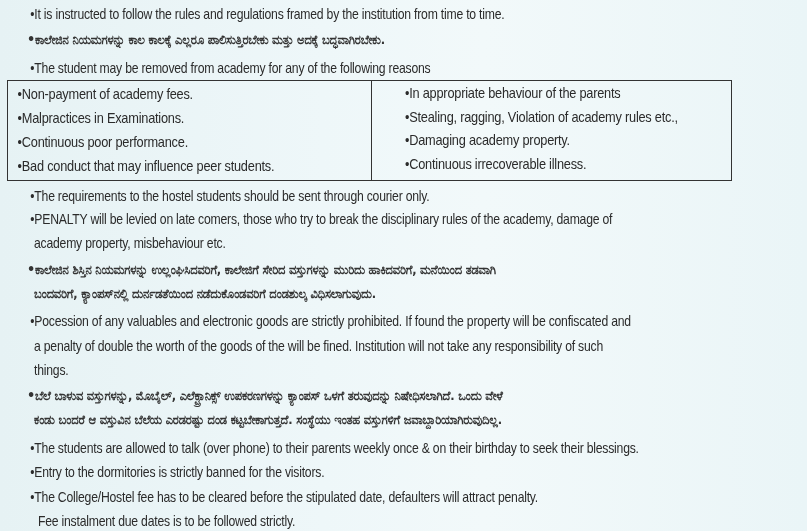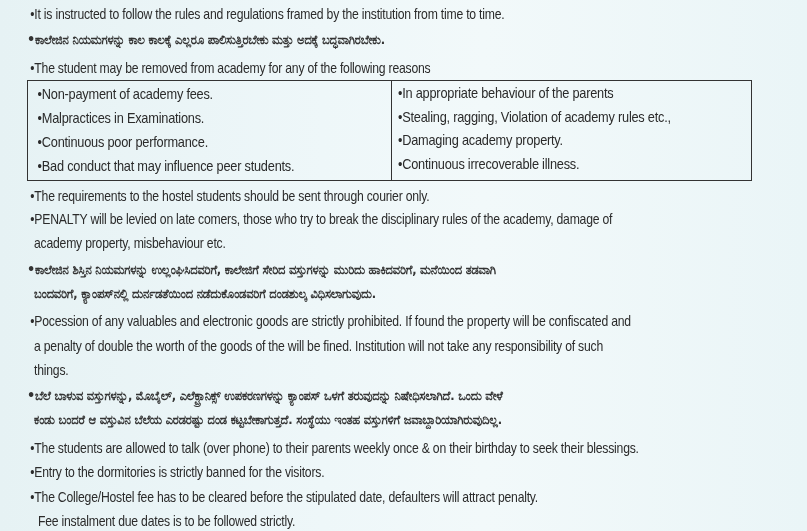--- a/index.html
+++ b/index.html
@@ -61,27 +61,28 @@
       font-family: "DejaVu Sans", sans-serif;
       font-size: 12.5px;
       font-weight: bold;
       color: #333;
       transform: scaleX(0.92);
     }
 
     
     .reasons-table {
       position: absolute;
-      left: 27px;
+      left: 7px;
       top: 80px;
       width: 725px;
       height: 101px;
       border: 1.5px solid #333;
       box-sizing: border-box;
       display: flex;
+      gap: 27px;
     }
     .reasons-col {
       position: relative;
       height: 100%;
       box-sizing: border-box;
     }
     .reasons-col.left {
       width: 364px;
       border-right: 1.5px solid #333;
     }

